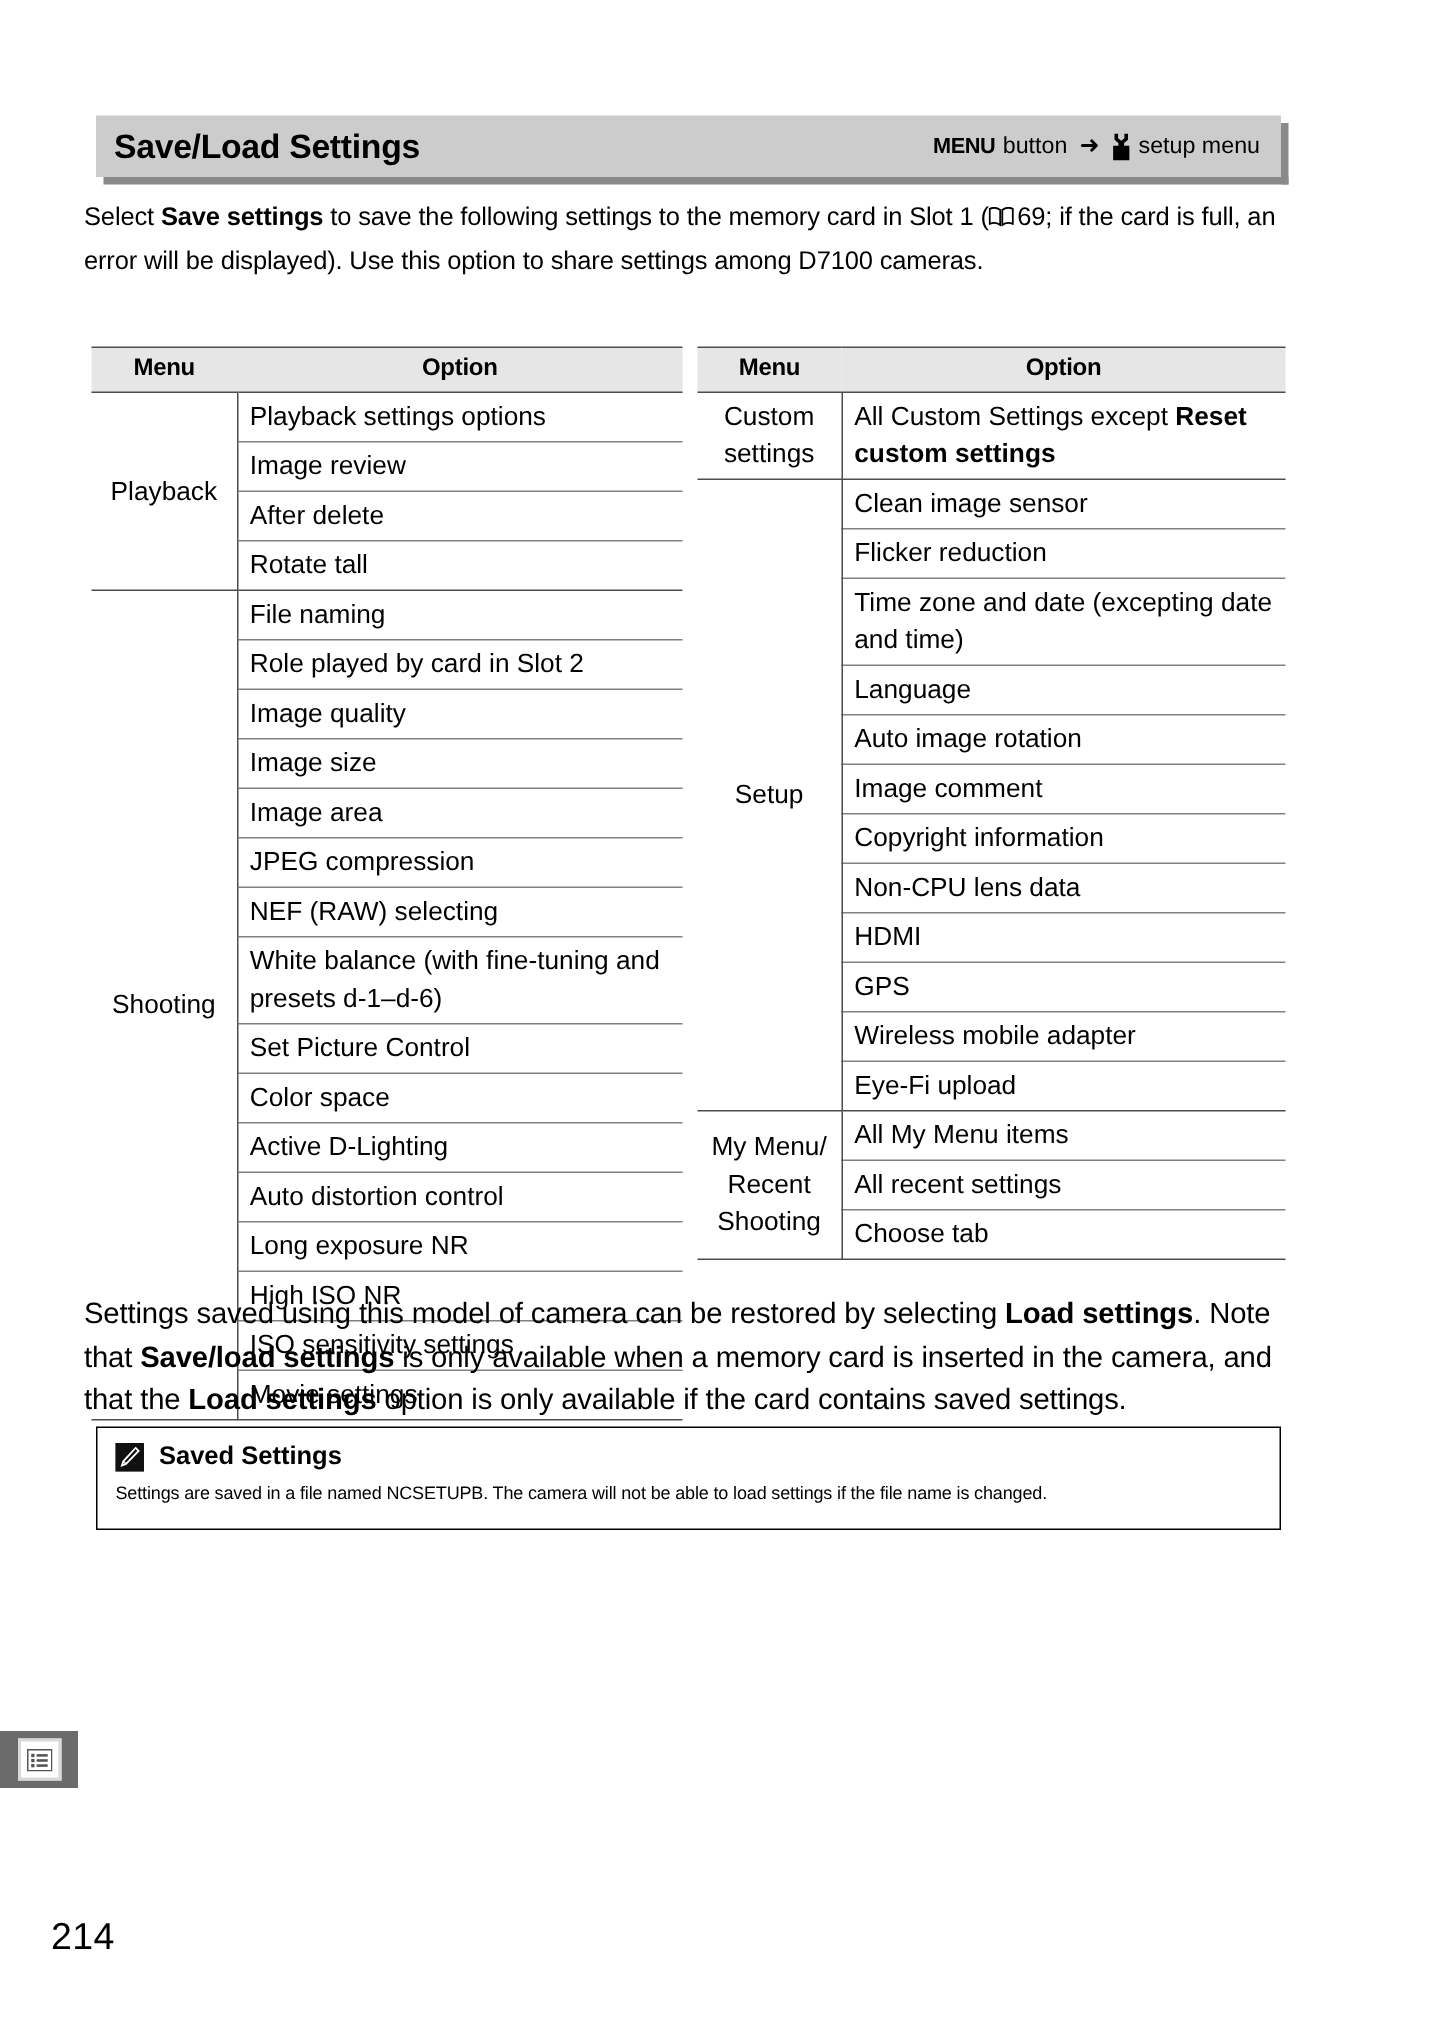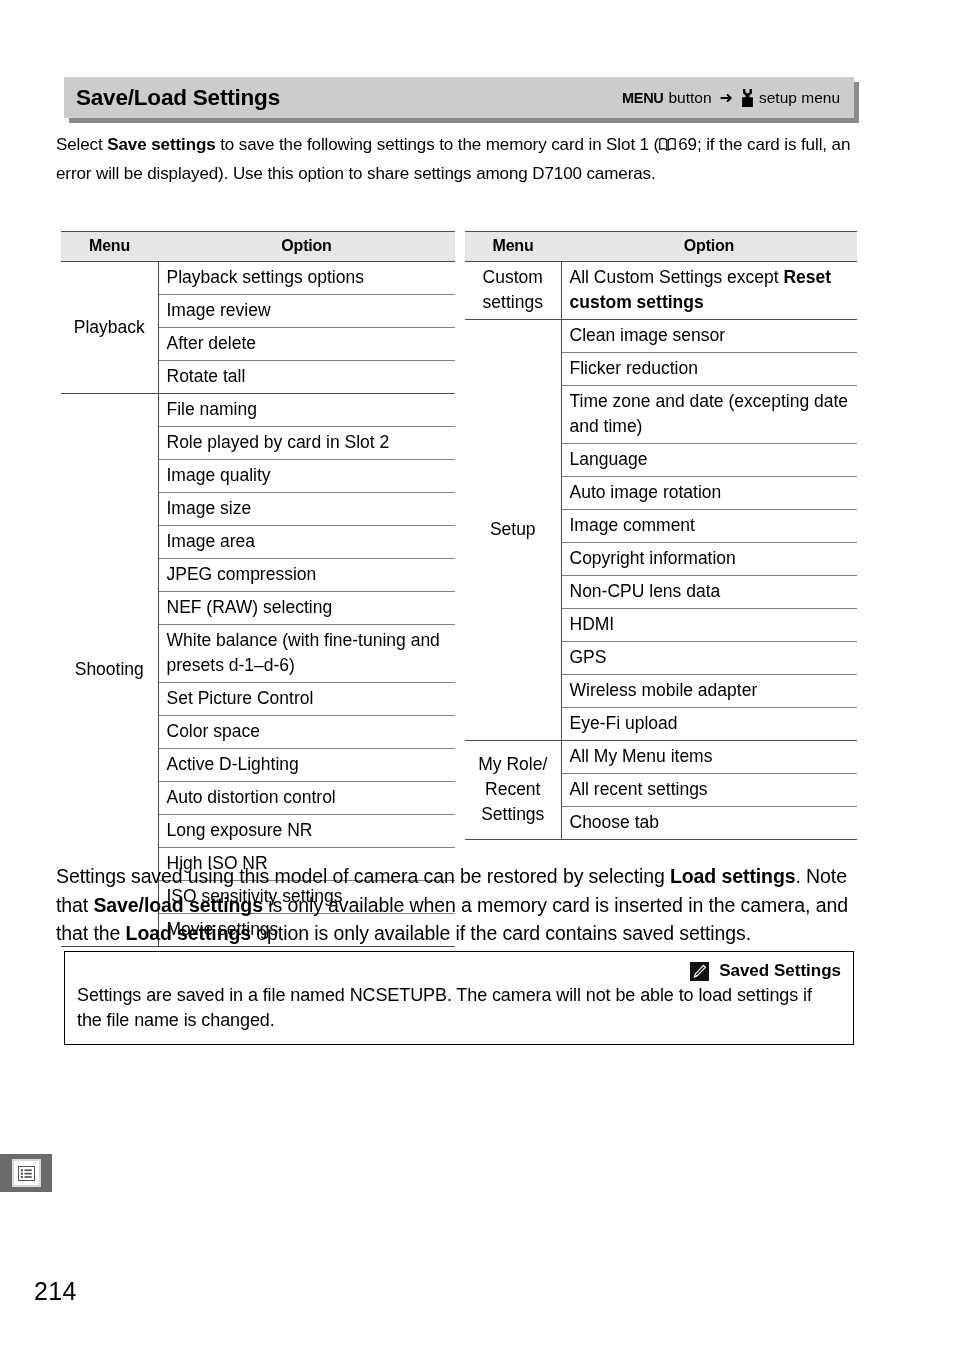--- a/index.html
+++ b/index.html
@@ -178,32 +178,31 @@
     border: 1.6px solid #000000;
     padding: 9px 12px 11px 12px;
   }
   .note-head {
     display: flex;
     align-items: center;
     gap: 10px;
     font-size: 17px;
     font-weight: bold;
     margin-bottom: 2px;
-    justify-content: flex-end;
   }
   .pencil-icon {
     display: inline-block;
     width: 19px;
     height: 19px;
     background: #111111;
     flex: 0 0 auto;
   }
   .pencil-icon svg { display:block; }
   .note-body {
-    font-size: 18px;
+    font-size: 12px;
     line-height: 25px;
     letter-spacing: -0.1px;
   }
 
   
   .tab-marker {
     position: absolute;
     left: 0px;
     top: 1154px;
     width: 52px;
@@ -377,21 +376,21 @@
         <td class="cell-opt">GPS</td>
       </tr>
     <tr>
         <td class="cell-opt">Wireless mobile adapter</td>
       </tr>
     <tr>
         <td class="cell-opt last-in-group">Eye-Fi upload</td>
       </tr>
 
     <tr>
-      <td class="cell-menu tbl-end" rowspan="3">My Role/ Recent Settings</td>
+      <td class="cell-menu tbl-end" rowspan="3">My Menu/ Recent Shooting</td>
       <td class="cell-opt">All My Menu items</td>
     </tr>
     <tr>
         <td class="cell-opt">All recent settings</td>
       </tr>
     <tr>
         <td class="cell-opt tbl-last">Choose tab</td>
       </tr>
   </tbody>
 </table>

